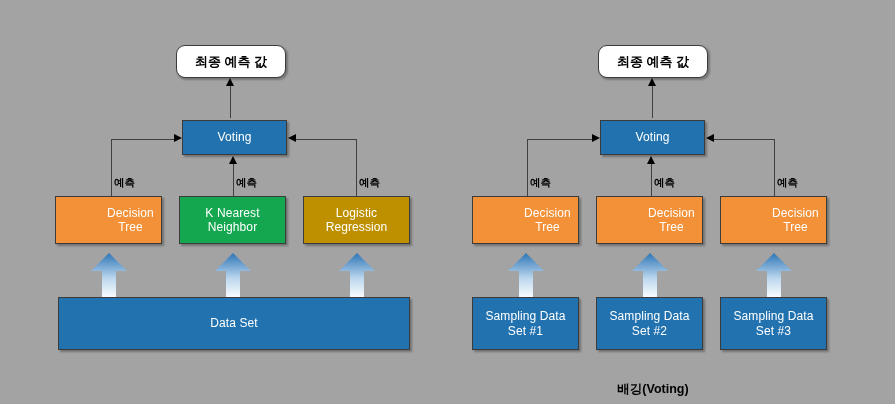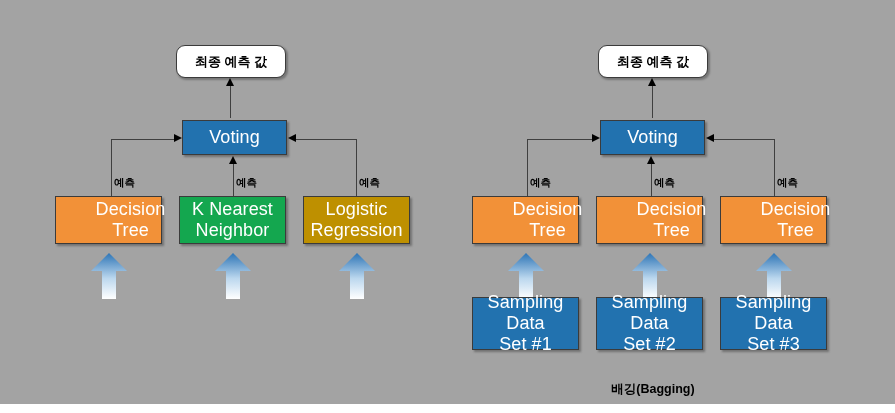--- a/index.html
+++ b/index.html
@@ -23,21 +23,21 @@
     position: absolute;
     box-sizing: border-box;
     display: flex;
     align-items: center;
     justify-content: center;
     text-align: center;
     line-height: 1.18;
     color: #ffffff;
     border: 1px solid #3b3b3b;
     box-shadow: 1.5px 1.5px 2px rgba(0,0,0,0.30);
-    font-size: 18px;
+    font-size: 12px;
     white-space: pre-line;
     letter-spacing: .1px;
   }
 
   .node.blue   { background: #2272AF; }
   .node.orange { background: #F29138; padding-left: 44px; }
   .node.green  { background: #14A74F; }
   .node.gold   { background: #BE9000; }
 
   
@@ -179,20 +179,21 @@
         <linearGradient id="ga3" x1="0" y1="1" x2="0" y2="0">
           <stop offset="0%" stop-color="#FFFFFF"></stop>
           <stop offset="45%" stop-color="#BBD7EE"></stop>
           <stop offset="100%" stop-color="#2E75B6"></stop>
         </linearGradient>
       </defs>
       <polygon points="19,0 37,18 26,18 26,46 12,46 12,18 1,18" fill="url(#ga3)"></polygon>
     </svg>
   </div>
 
+  <div class="node blue" style="left:58px; top:297px; width:352px; height:53px;">Data Set</div>
 
 
   <div class="capsule" style="left:598px; top:45px; width:110px; height:33px;">최종 예측 값</div>
 
   <div class="ln-v" style="left:652px; top:85px; height:33px;"></div>
   <div class="head up" style="left:648px; top:78px;"></div>
 
   <div class="node blue" style="left:600px; top:120px; width:105px; height:35px;">Voting</div>
 
   <div class="ln-v" style="left:527px; top:139px; height:57px;"></div>
@@ -259,15 +260,15 @@
 
   <div class="node blue" style="left:472px; top:297px; width:107px; height:53px;">Sampling Data
 Set #1</div>
 
   <div class="node blue" style="left:596px; top:297px; width:107px; height:53px;">Sampling Data
 Set #2</div>
 
   <div class="node blue" style="left:720px; top:297px; width:107px; height:53px;">Sampling Data
 Set #3</div>
 
-  <div class="caption" style="left:594px; top:381px; width:118px;">배깅(Bagging)</div>
+  <div class="caption" style="left:594px; top:381px; width:118px;">배깅(Voting)</div>
 
 </div>
 
 </body></html>

